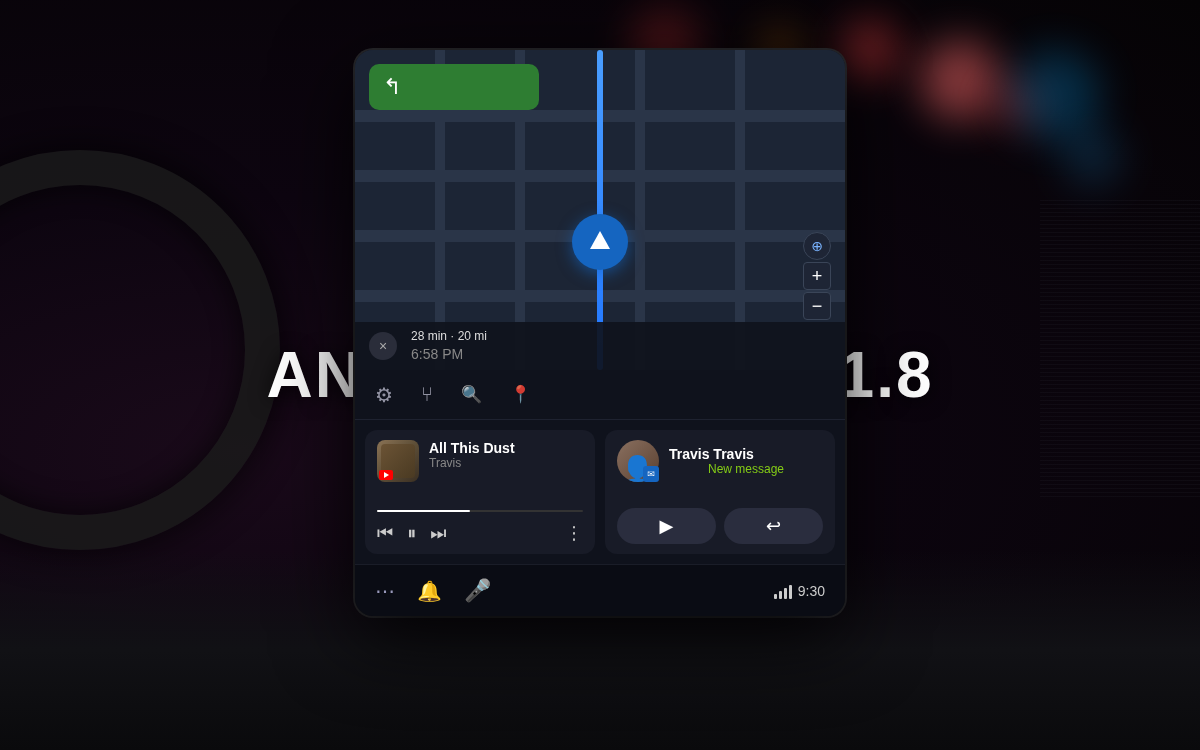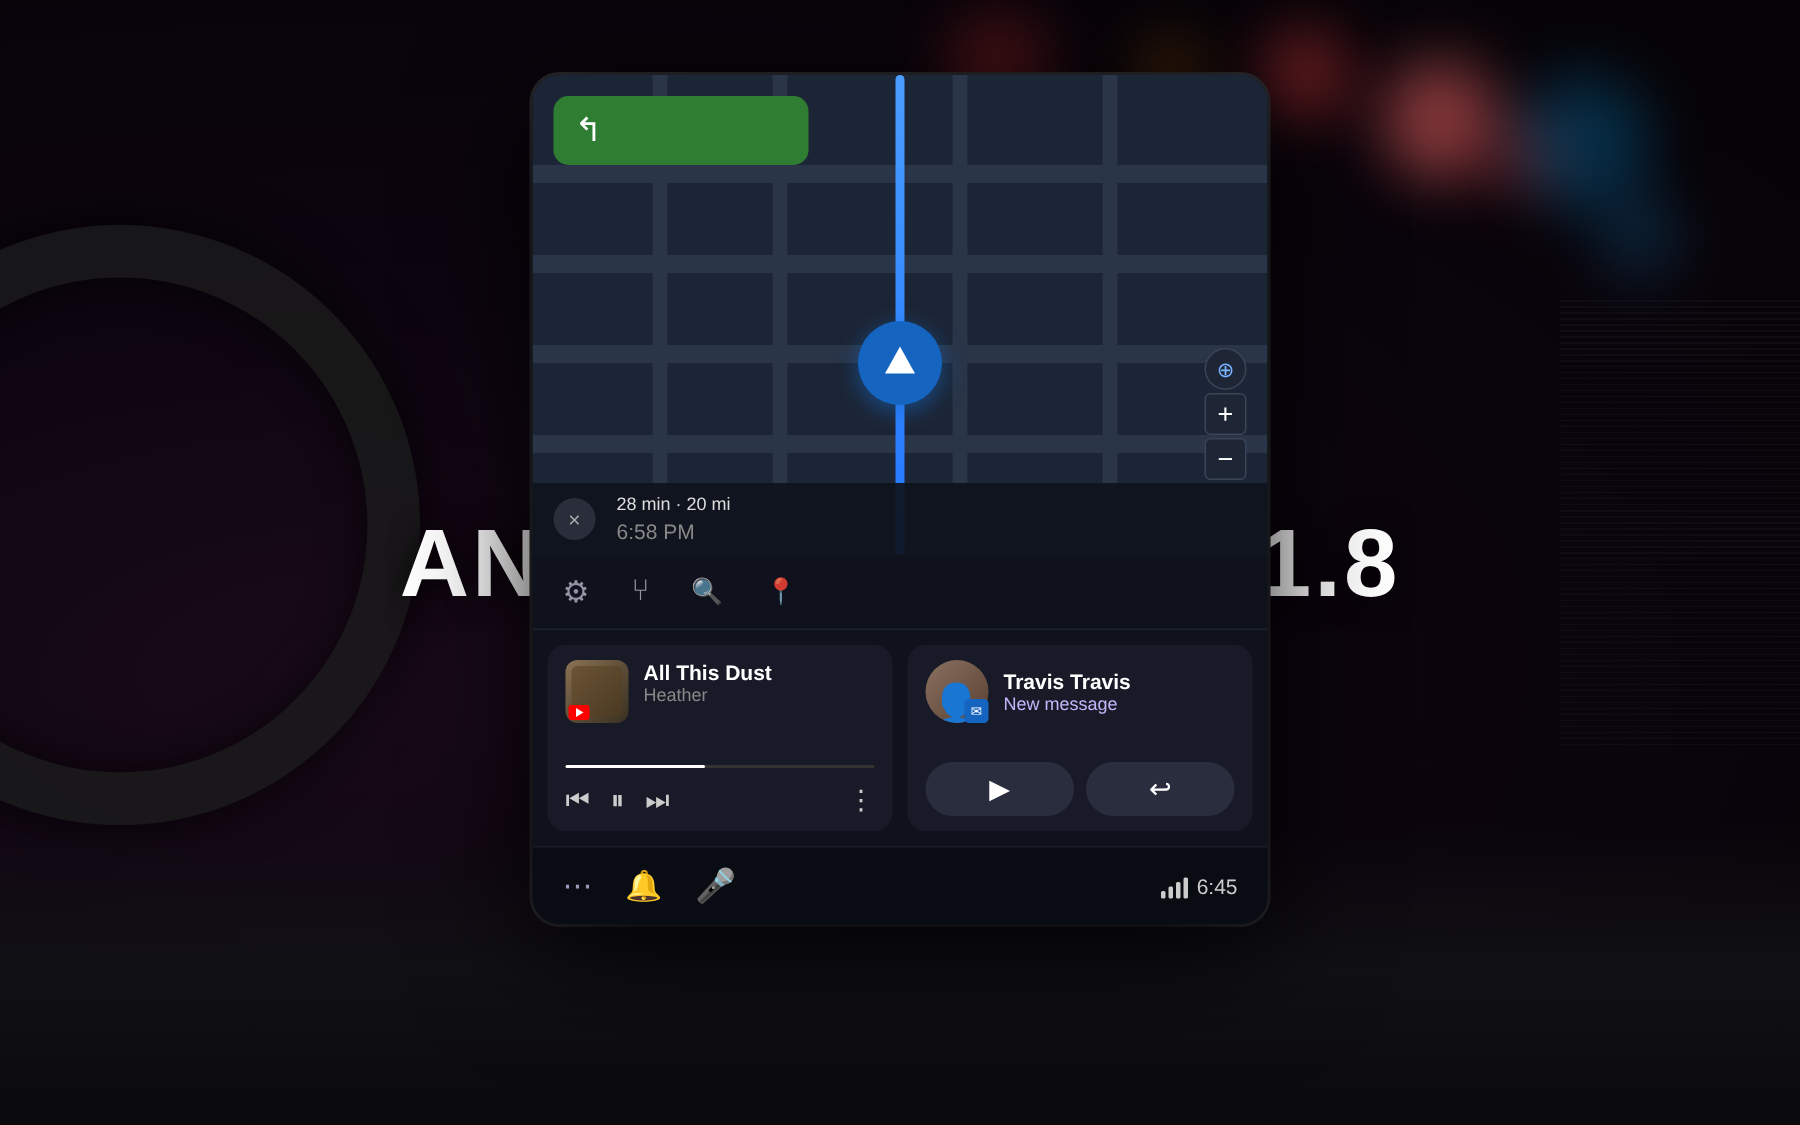--- a/index.html
+++ b/index.html
@@ -477,21 +477,22 @@
     }
 
     .sender-name {
       font-size: 14px;
       font-weight: bold;
       color: white;
     }
 
     .msg-preview {
       font-size: 12px;
-      color: #c4b5fd;
+      color: #84cc16;
+      text-align: center;
     }
 
     .message-actions {
       display: flex;
       gap: 8px;
       margin-top: auto;
     }
 
     .msg-action-btn {
       flex: 1;
@@ -635,21 +636,21 @@
     <div class="card music-card">
       <div class="music-top">
         <div class="album-art">
           <div class="album-art-inner"></div>
           <div class="youtube-badge">
             <div class="yt-triangle"></div>
           </div>
         </div>
         <div class="music-info">
           <div class="song-title">All This Dust</div>
-          <div class="song-artist">Heather</div>
+          <div class="song-artist">Travis</div>
         </div>
       </div>
 
       <div class="progress-bar-container">
         <div class="progress-bar-fill"></div>
       </div>
 
       <div class="music-controls">
         <span class="ctrl-icon">⏮</span>
         <span class="ctrl-icon">⏸</span>
@@ -685,17 +686,17 @@
     <span class="nav-icon">🔔</span>
     <span class="nav-icon mic">🎤</span>
     <div class="nav-spacer"></div>
     <div class="status-area">
       <div class="signal-bars">
         <div class="signal-bar" style="height:5px;"></div>
         <div class="signal-bar" style="height:8px;"></div>
         <div class="signal-bar" style="height:11px;"></div>
         <div class="signal-bar" style="height:14px;"></div>
       </div>
-      <span>6:45</span>
+      <span>9:30</span>
     </div>
   </div>
 
 </div>
 
 </body></html>

